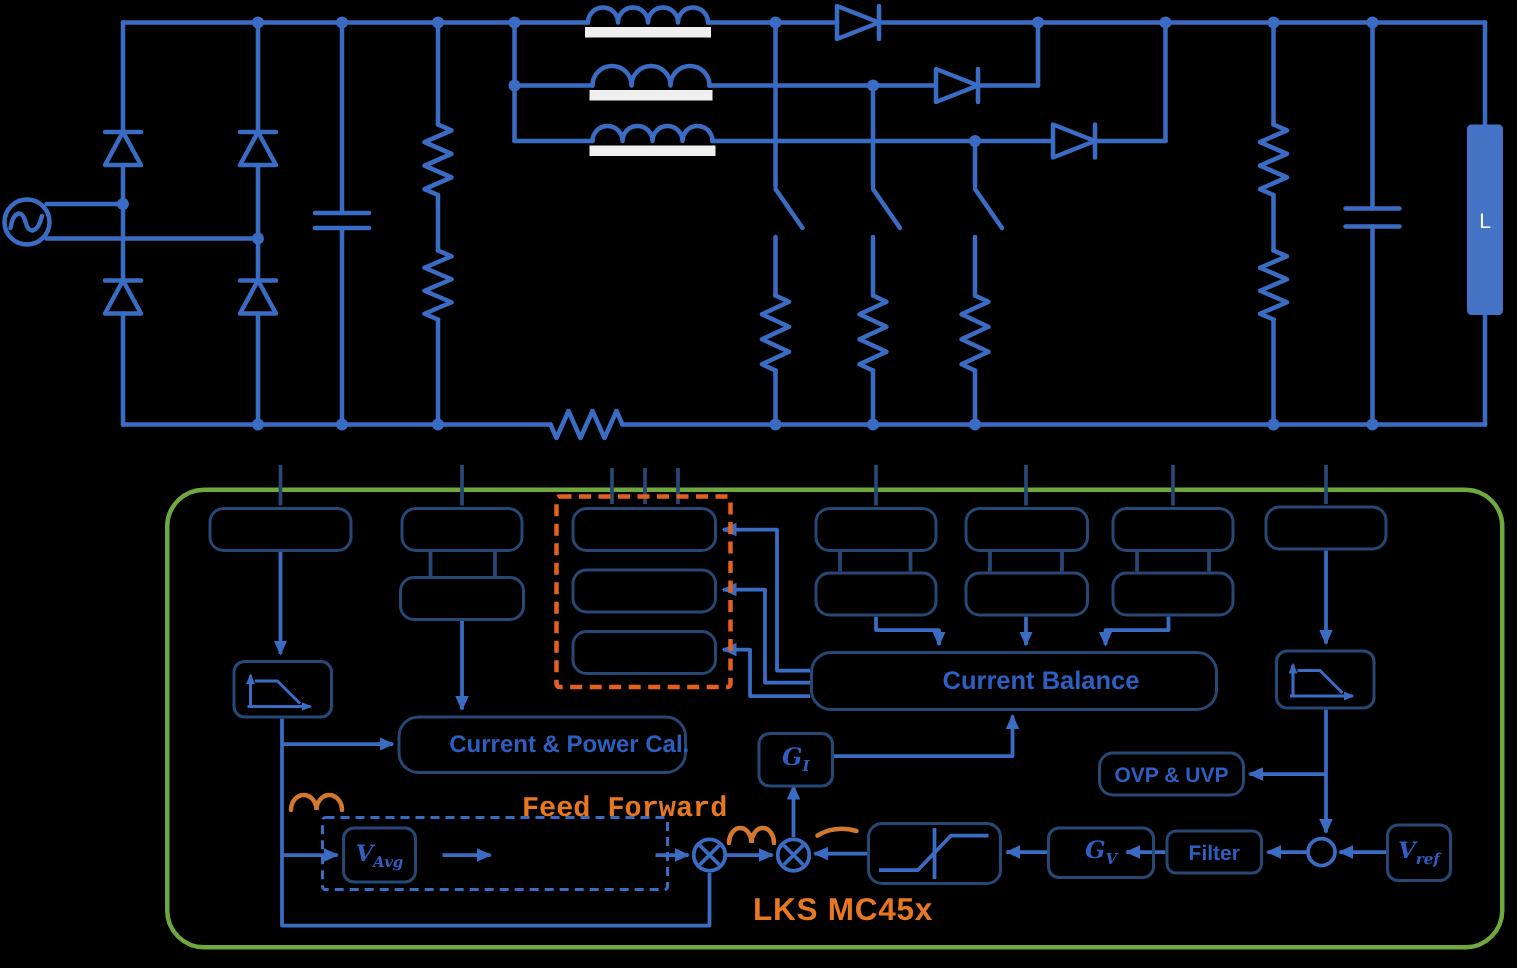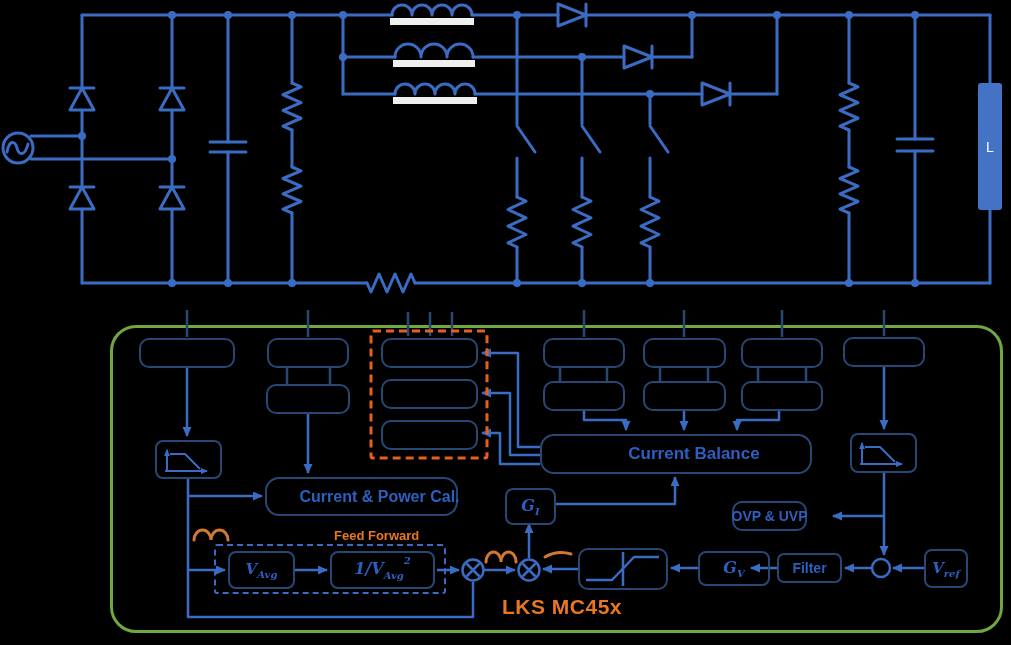--- a/index.html
+++ b/index.html
@@ -14,21 +14,21 @@
   .lbl{color:#2E5FC0;font-weight:bold;white-space:nowrap;}
   .f17{font-size:17px;} .f16{font-size:16px;} .f14{font-size:14px;}
   .mathtxt{font-family:"DejaVu Serif",serif;font-style:italic;font-weight:bold;
            color:#2E5FC0;font-size:16px;white-space:nowrap;}
   .mathtxt sub{font-size:10px;font-style:italic;}
   .mathtxt sup{font-size:10px;position:relative;top:-4px;}
   .load{position:absolute;left:978px;top:83px;width:24px;height:127px;background:#4472C4;
         border-radius:3px;color:#fff;display:flex;align-items:center;justify-content:center;
         font-size:14px;z-index:3;}
   .tag{position:absolute;font-weight:bold;color:#E87722;z-index:4;white-space:nowrap;}
-  .tag.ff{left:334px;top:528px;font-size:13px;}
+  .tag.ff{left:348px;top:528px;font-size:19px;font-family:Liberation Mono, monospace;}
   .tag.lks{left:502px;top:595px;font-size:21px;letter-spacing:.5px;text-align:center;}
 </style>
 </head>
 <body>
 
 <div class="stage">
 
   <div class="frame"></div>
 
   <svg class="wiring" id="wiring" width="1011" height="645" viewBox="0 0 1011 645">
@@ -227,40 +227,37 @@
   <div class="blk" style="left:155px;top:440px;width:67px;height:39px;border-radius:8px"></div>
   <div class="blk" style="left:850px;top:433px;width:67px;height:40px;border-radius:8px"></div>
   <div class="blk" style="left:578px;top:548px;width:90px;height:42px"></div>
 
   <div class="blk big" style="left:265px;top:477px;width:193px;height:39px">
     <span class="lbl f16">Current &amp; Power Cal.</span>
   </div>
   <div class="blk big" style="left:540px;top:434px;width:272px;height:40px">
     <span class="lbl f17">Current Balance</span>
   </div>
-  <div class="blk" style="left:732px;top:501px;width:75px;height:30px">
+  <div class="blk" style="left:732px;top:501px;width:98px;height:30px">
     <span class="lbl f14">OVP &amp; UVP</span>
   </div>
   <div class="blk" style="left:777px;top:553px;width:65px;height:30px;border-radius:7px">
     <span class="lbl f14">Filter</span>
   </div>
   <div class="blk" style="left:505px;top:488px;width:51px;height:37px;border-radius:8px">
     <span class="mathtxt"><span>G</span><sub>I</sub></span>
   </div>
   <div class="blk" style="left:698px;top:551px;width:72px;height:35px;border-radius:8px">
     <span class="mathtxt"><span>G</span><sub>V</sub></span>
   </div>
   <div class="blk" style="left:924px;top:549px;width:44px;height:39px;border-radius:8px">
     <span class="mathtxt" style="font-size:15px"><span>V</span><sub>ref</sub></span>
   </div>
-  <div class="blk" style="left:228px;top:551px;width:67px;height:38px;border-radius:8px">
+  <div class="blk" style="left:228px;top:551px;width:50px;height:38px;border-radius:8px">
     <span class="mathtxt" style="font-size:15px"><span>V</span><sub>Avg</sub></span>
-  </div>
-  <div class="blk" style="left:330px;top:551px;width:105px;height:38px;border-radius:8px">
-    <span class="mathtxt"><span>1/V</span><sub>Avg</sub><sup>2</sup></span>
   </div>
 
   <div class="load">
     <span>L</span>
   </div>
 
   <div class="tag ff">Feed Forward</div>
   <div class="tag lks">LKS MC45x</div>
 </div>
 

